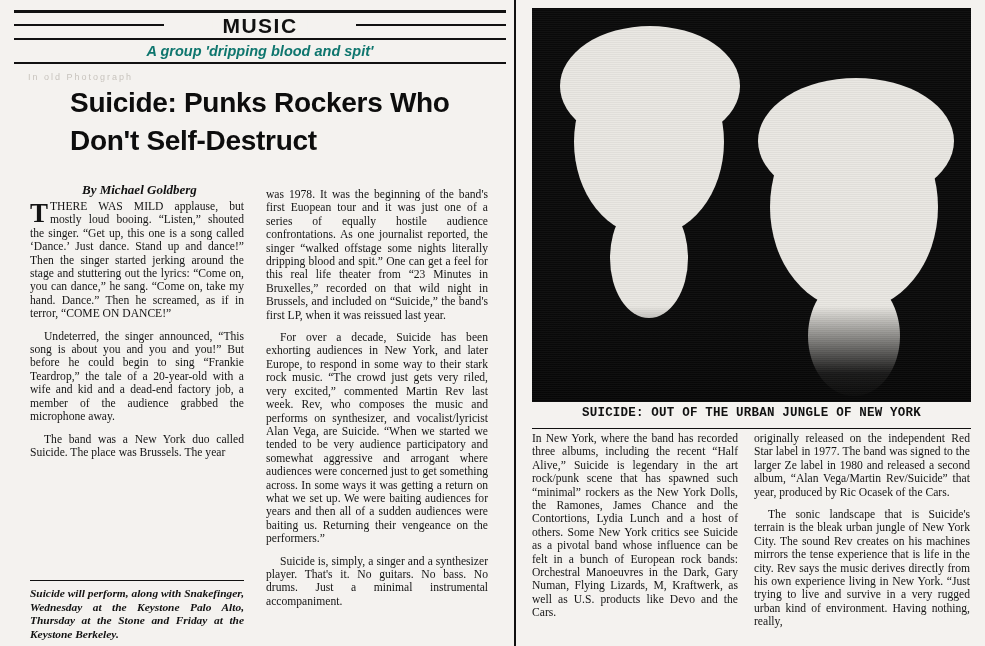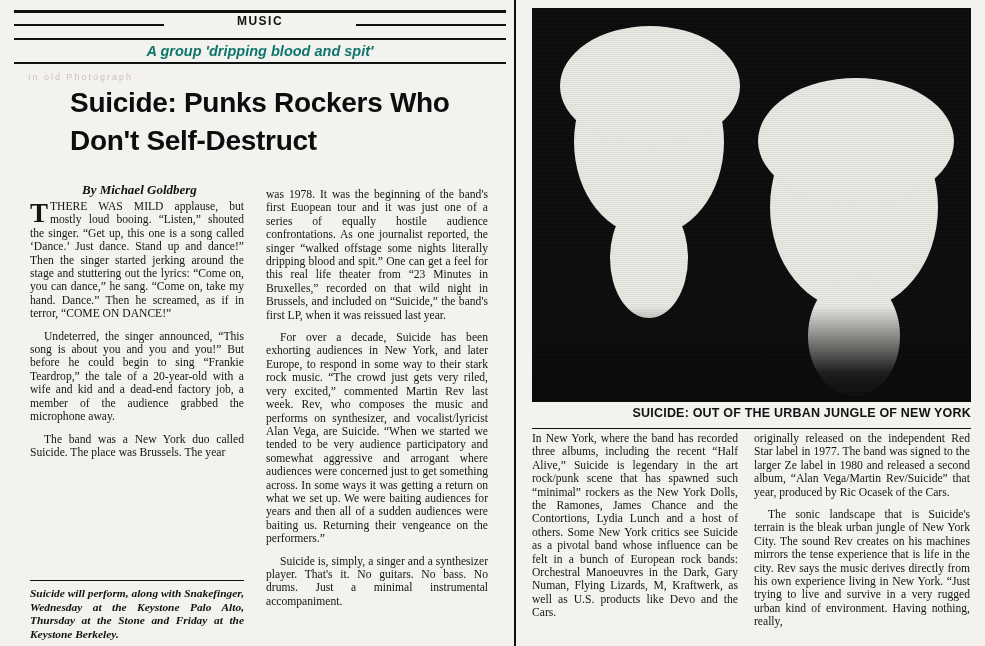--- a/index.html
+++ b/index.html
@@ -57,21 +57,21 @@
   }
   .kicker-band .left-line { left: 0; width: 150px; }
   .kicker-band .right-line { right: 0; width: 150px; }
   .kicker-title {
     position: absolute;
     left: 50%;
     top: 1px;
     transform: translateX(-50%);
     font-family: "Liberation Sans", sans-serif;
     font-weight: bold;
-    font-size: 12px;
+    font-size: 21px;
     letter-spacing: 1.5px;
     color: #111;
     background: #f4f2ef;
     padding: 0 10px;
   }
   .kicker-rule-mid {
     height: 2px;
     background: #111;
     width: 100%;
   }
@@ -235,22 +235,22 @@
     background:
       repeating-linear-gradient(0deg, rgba(255,255,255,0.03) 0px, rgba(255,255,255,0.03) 1px, rgba(0,0,0,0.04) 1px, rgba(0,0,0,0.04) 2px);
     pointer-events: none;
   }
 
   .caption {
     position: absolute;
     left: 14px;
     top: 406px;
     width: 439px;
-    text-align: right;
-    font-family: Liberation Sans, sans-serif;
+    text-align: center;
+    font-family: Liberation Mono, monospace;
     font-weight: bold;
     font-size: 12.5px;
     letter-spacing: 0.2px;
     color: #111;
   }
   .caption-rule {
     position: absolute;
     left: 14px;
     top: 428px;
     width: 439px;

